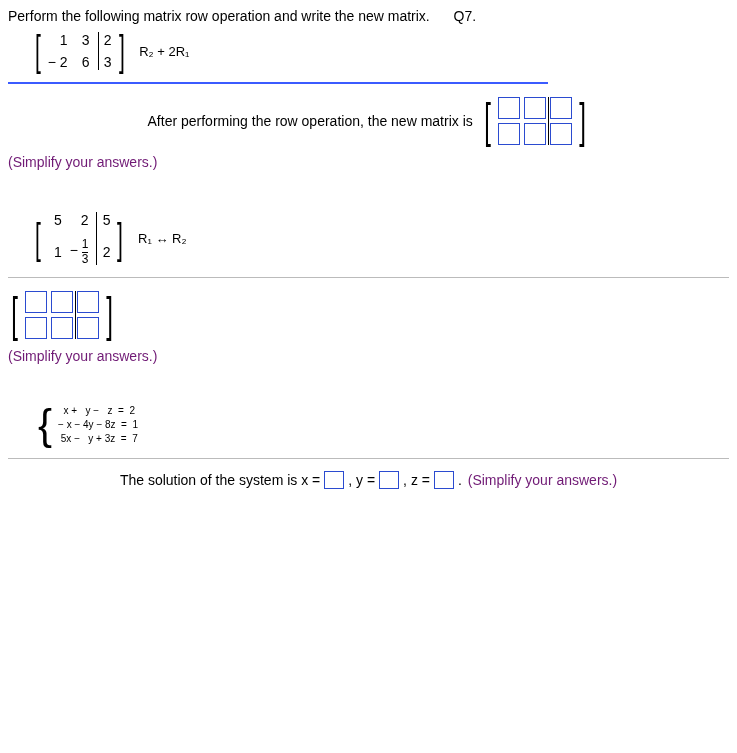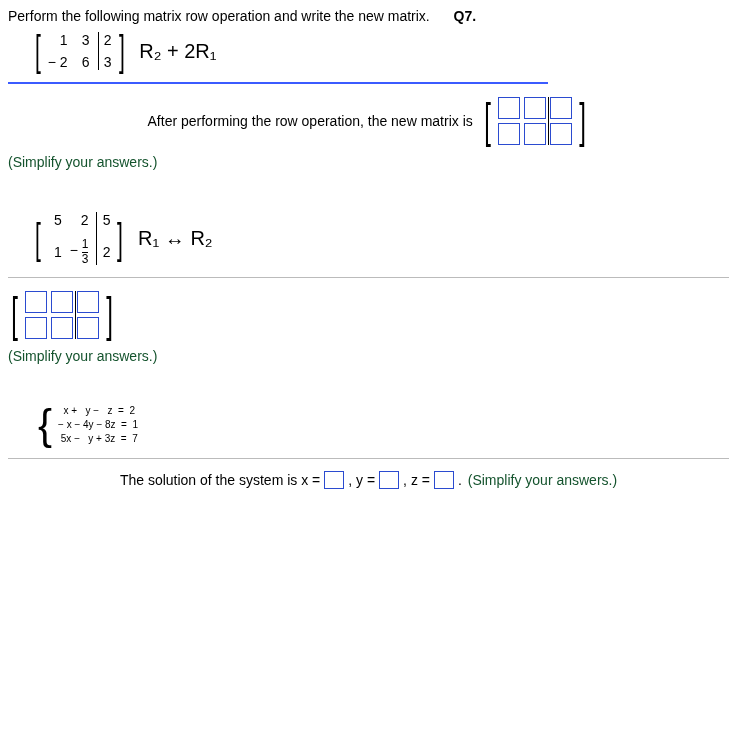--- a/index.html
+++ b/index.html
@@ -13,36 +13,36 @@
   }
   .question {
     margin-bottom: 40px;
   }
   .q-header {
     display: flex;
     align-items: flex-start;
     gap: 8px;
   }
   .q-label {
-    font-weight: bold;
+    font-weight: normal;
   }
   .sep-thin {
     border: none;
     border-top: 1px solid #bbb;
     margin: 6px 0 10px;
     width: 100%;
   }
   .blue-sep {
     border: none;
     border-top: 2px solid #3b5bff;
     margin: 8px 0 10px;
     width: 540px;
   }
   .simplify {
-    color: #14532d;
+    color: #701a75;
     margin-top: 6px;
   }
   .matrix-expr {
     display: flex;
     align-items: center;
     gap: 12px;
     margin: 6px 0 10px 24px;
   }
   .aug-matrix {
     display: inline-flex;
@@ -79,21 +79,21 @@
     display: block;
     text-align:center;
     font-size:12px;
     line-height:1.05;
   }
   .cell-frac .num {
     border-bottom:1px solid #000;
     padding-bottom:1px;
   }
   .row-op {
-    font-size: 20px;
+    font-size: 13px;
   }
   .answer-box-matrix {
     display:inline-flex;
     align-items: stretch;
     margin-left: 6px;
     vertical-align: middle;
   }
   .answer-box-matrix .bracket { font-size:48px; line-height:48px; font-weight:100; display:flex; align-items:center; transform:scaleX(0.5); }
   .answer-box-matrix .cells {
     display:grid;

